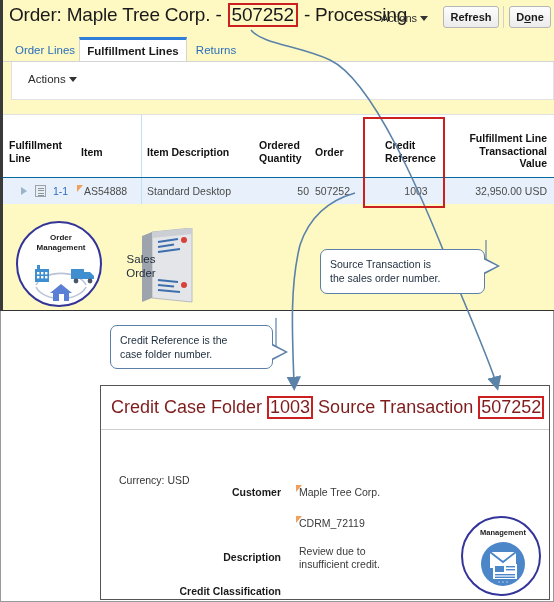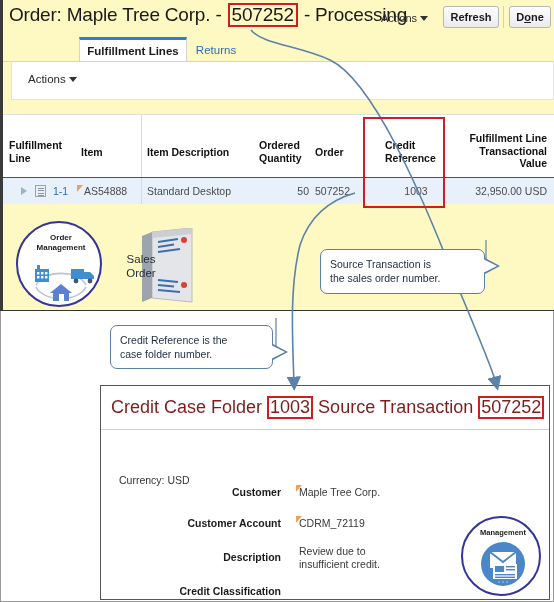--- a/index.html
+++ b/index.html
@@ -220,20 +220,21 @@
       <div class="hdr-btn" id="btn-refresh">Refresh</div>
       <div class="hdr-sep"></div>
       <div class="hdr-btn" id="btn-done">
         <span>D</span>
           <span class="uline">o</span>
           <span>ne</span>
       </div>
     </div>
 
     <div class="tabstrip">
+      <div class="tab" id="tab-order-lines">Order Lines</div>
       <div class="tab active" id="tab-fulfillment-lines">Fulfillment Lines</div>
       <div class="tab" id="tab-returns">Returns</div>
     </div>
     <div class="tabs-underline"></div>
 
     <div class="actions-bar">
       <div class="lbl">
         <span>Actions</span><span class="caret-dn"></span>
       </div>
     </div>
@@ -365,21 +366,20 @@
     <div class="ccf-title">
       <span>Credit Case Folder </span><span class="hl">1003</span><span> Source Transaction </span><span class="hl">507252</span>
     </div>
     <div class="ccf-rule"></div>
     <div class="ccf-currency">Currency: USD</div>
 
     <div class="frow-label" style="left:0px;top:100px;">Customer</div>
     <div class="reqflag" style="left:195px;top:99px;"></div>
     <div class="frow-value" style="top:100px;">Maple Tree Corp.</div>
 
-    <div class="frow-label" style="left:0px;top:131px;">Customer Account</div>
     <div class="reqflag" style="left:195px;top:130px;"></div>
     <div class="frow-value" style="top:131px;">CDRM_72119</div>
 
     <div class="frow-label" style="left:0px;top:165px;">Description</div>
     <div class="frow-value" style="top:159px;width:110px;">Review due to insufficient credit.</div>
 
     <div class="frow-label" style="left:0px;top:199px;">Credit Classification</div>
   </div>
 
   <div class="rec-circle">

